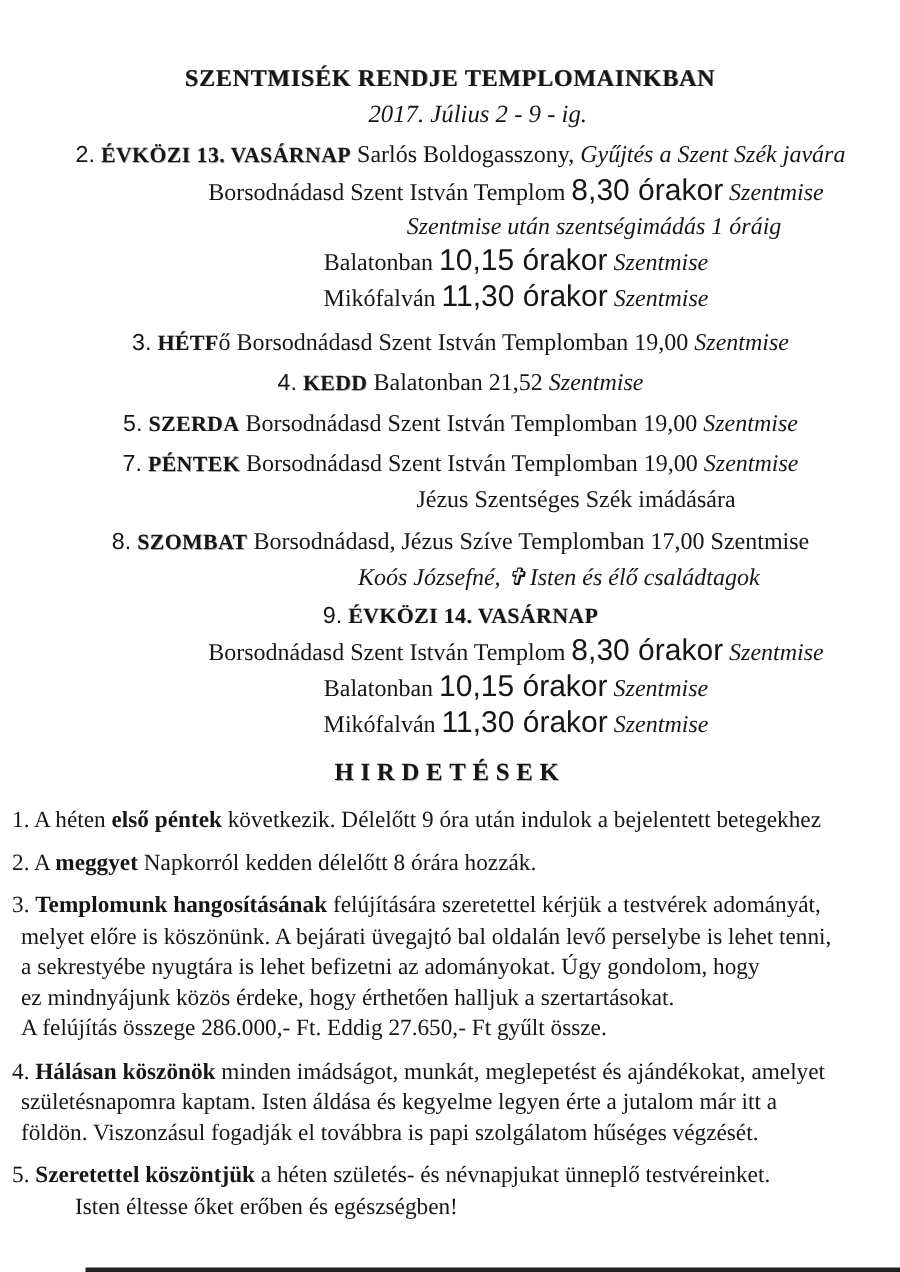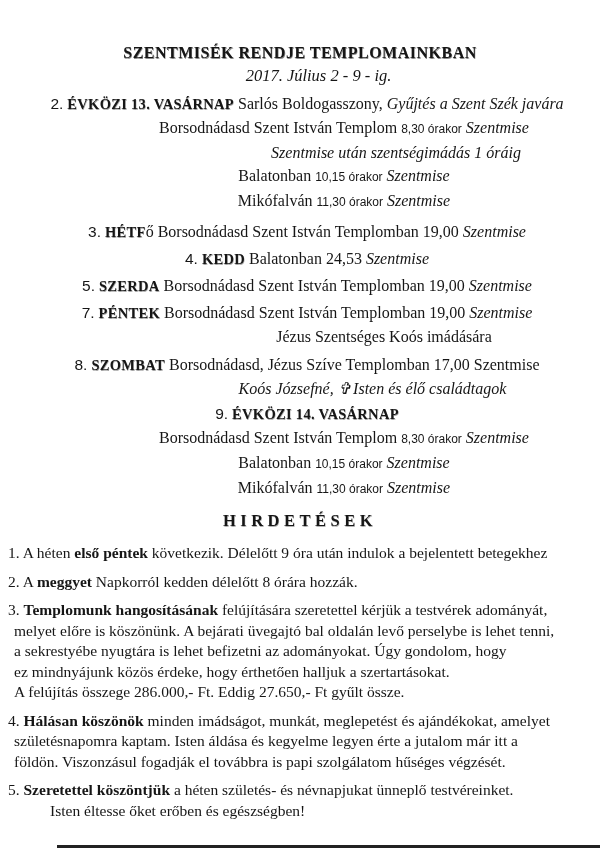--- a/index.html
+++ b/index.html
@@ -39,21 +39,21 @@
   .day {
     font-weight: 700;
     letter-spacing: 0.3px;
     font-size: 14.5px;
     text-shadow: 0.5px 0.5px 0 rgba(0,0,0,0.35);
   }
   .day-suffix { font-weight: 400; font-size: 16px; }
   .it { font-style: italic; }
   .time {
     font-family: "Liberation Sans", sans-serif;
-    font-size: 12px;
+    font-size: 20px;
   }
   .sub-block { margin-left: 74px; }
   .mb3 { margin-bottom: 3px; }
   .note-adoration { margin-left: 104px; font-style: italic; }
   .note-heart { margin-left: 154px; }
   .note-intention { margin-left: 131px; font-style: italic; }
   .cross { font-style: italic; margin-right: 2px; }
   .gap5 { margin-top: 5px; }
   .gap6 { margin-top: 6px; }
   .gap2 { margin-top: 2px; }
@@ -116,38 +116,38 @@
     <div class="s-line gap6 mb3">
       <span class="num">3.</span>
       <span><span class="day">HÉTF</span><span class="day-suffix">ő</span></span>
       <span>Borsodnádasd Szent István Templomban 19,00</span>
       <span class="it">Szentmise</span>
     </div>
 
     <div class="s-line mb3">
       <span class="num">4.</span>
       <span class="day">KEDD</span>
-      <span>Balatonban 24,53</span>
+      <span>Balatonban 21,52</span>
       <span class="it">Szentmise</span>
     </div>
 
     <div class="s-line mb3">
       <span class="num">5.</span>
       <span class="day">SZERDA</span>
       <span>Borsodnádasd Szent István Templomban 19,00</span>
       <span class="it">Szentmise</span>
     </div>
 
     <div class="s-line">
       <span class="num">7.</span>
       <span class="day">PÉNTEK</span>
       <span>Borsodnádasd Szent István Templomban 19,00</span>
       <span class="it">Szentmise</span>
     </div>
-    <div class="s-line note-heart">Jézus Szentséges Koós imádására</div>
+    <div class="s-line note-heart">Jézus Szentséges Szék imádására</div>
 
     <div class="s-line gap5">
       <span class="num">8.</span>
       <span class="day">SZOMBAT</span>
       <span>Borsodnádasd, Jézus Szíve Templomban 17,00 Szentmise</span>
     </div>
     <div class="s-line note-intention">
       <span>Koós Józsefné,</span>
       <span class="cross">✞</span><span>Isten és élő családtagok</span>
     </div>

